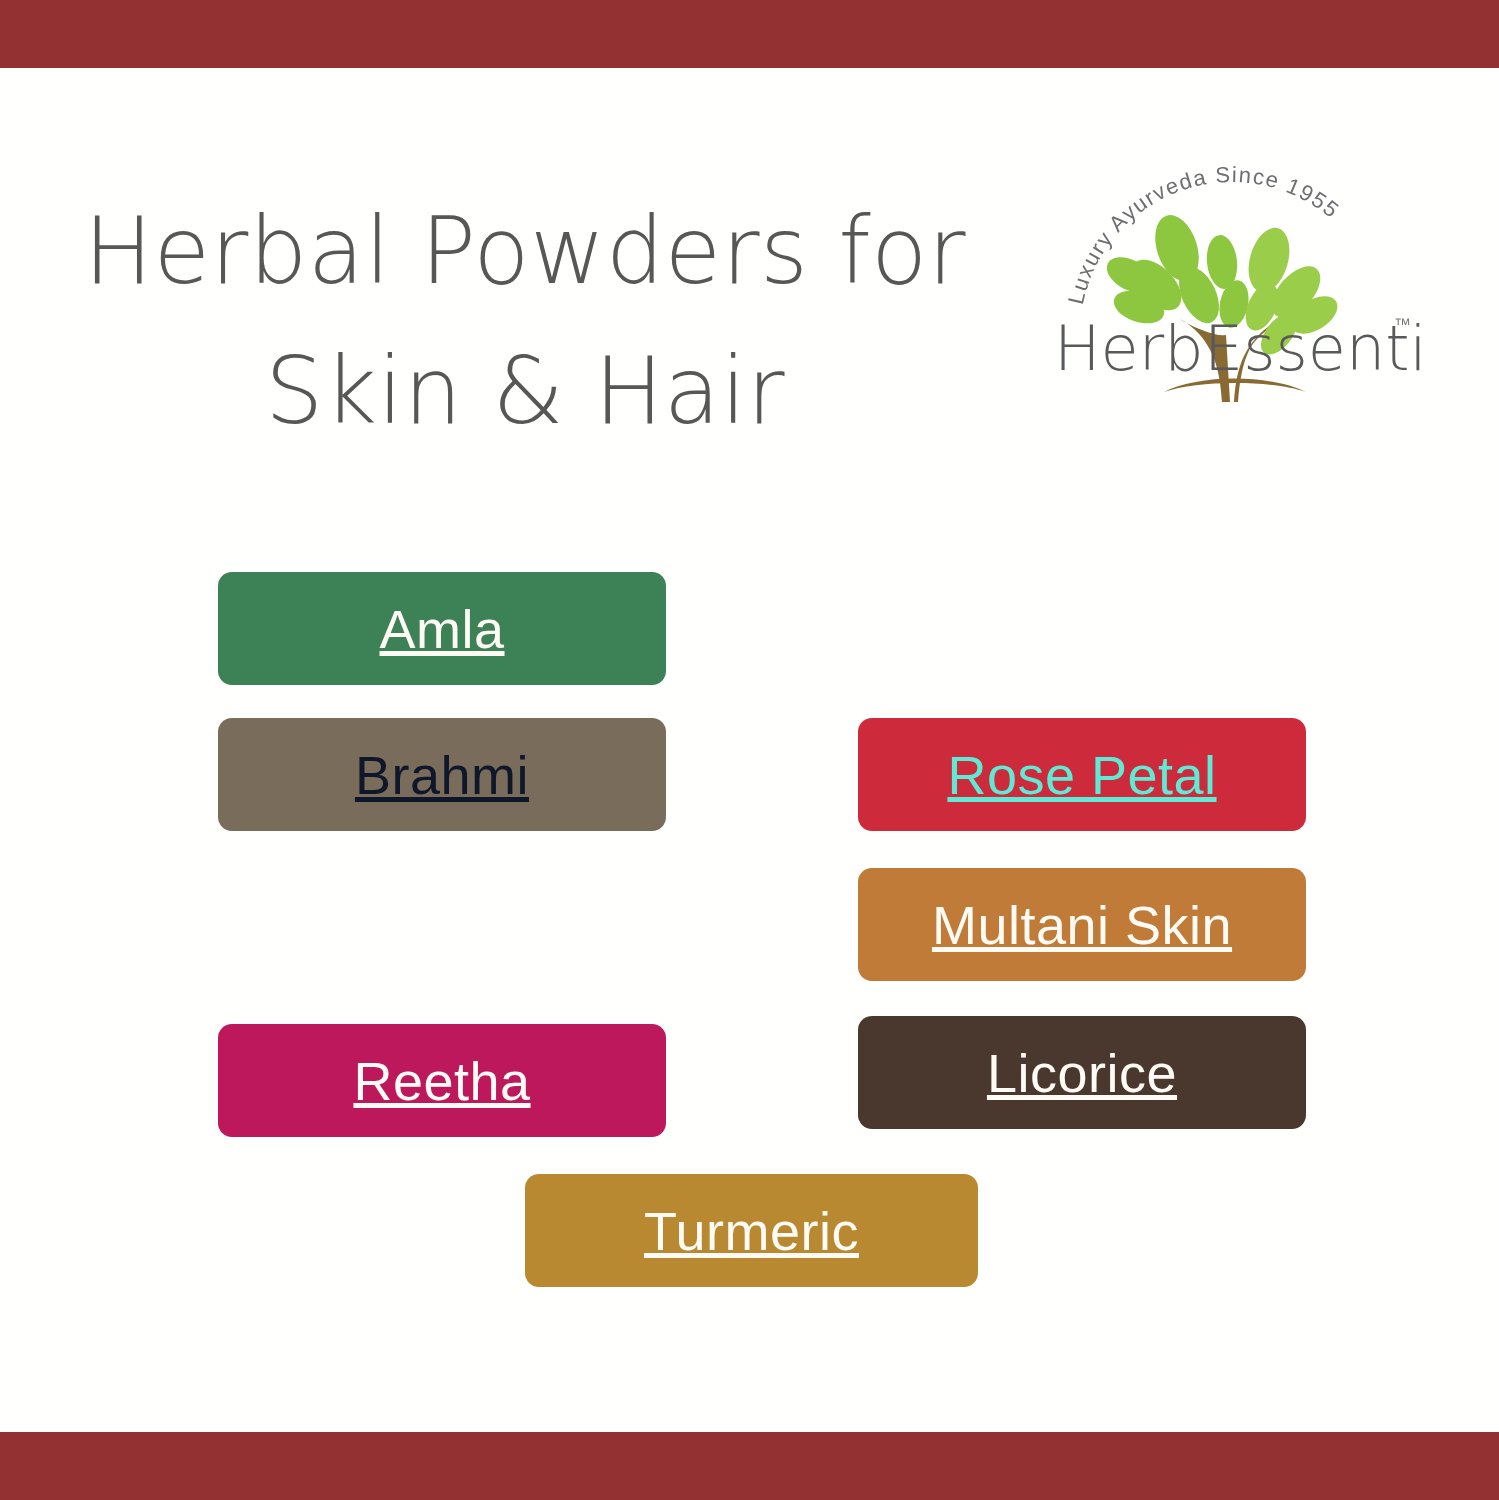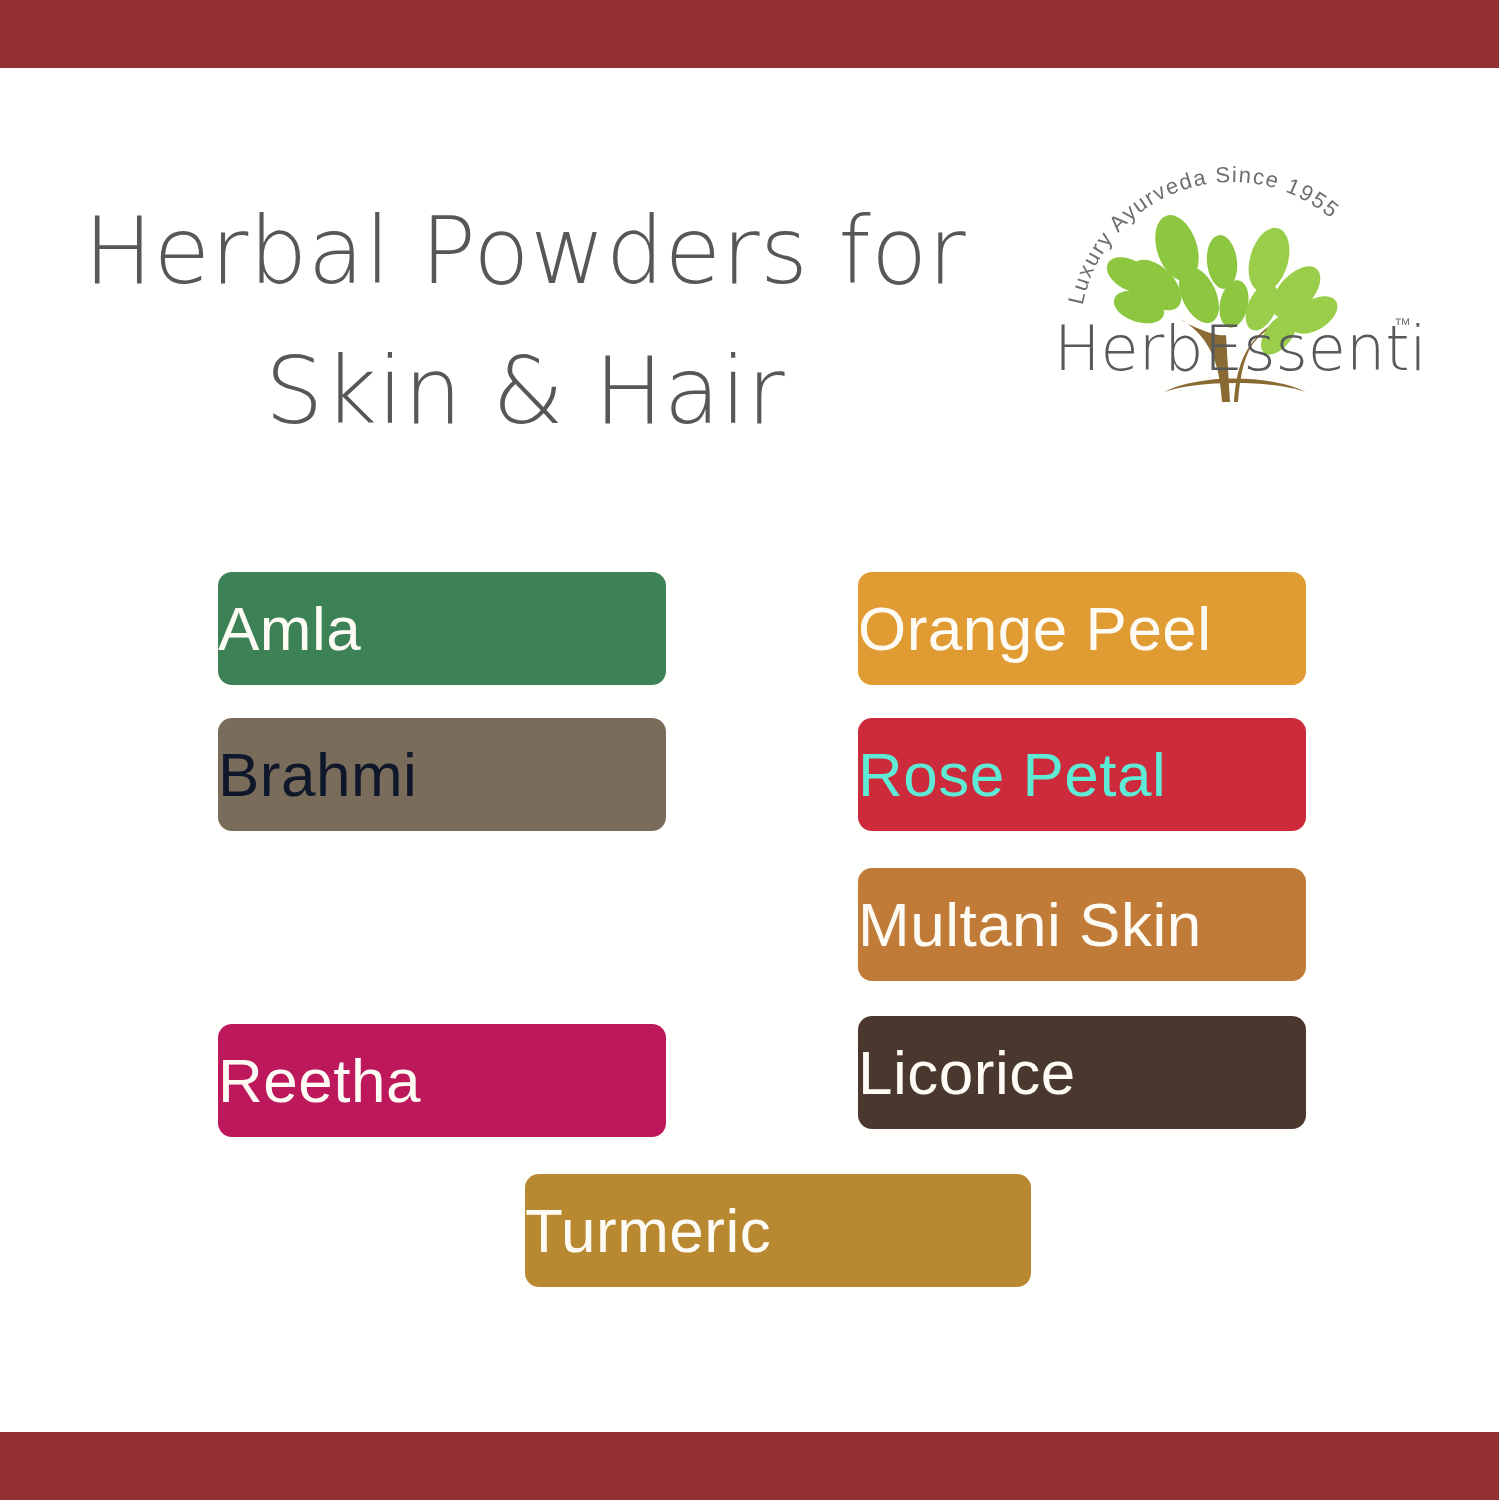--- a/index.html
+++ b/index.html
@@ -54,39 +54,40 @@
   }
   .logo svg { display:block; width: 380px; height: 250px; }
 
   
   .pill {
     position: absolute;
     border-radius: 14px;
     color: #fdfbf4;
     display: flex;
     align-items: center;
-    justify-content: flex-start;
-    font-size: 62px;
+    justify-content: center;
+    font-size: 54px;
     font-weight: 400;
     font-family: "Liberation Sans", sans-serif;
     letter-spacing: 0.5px;
     box-sizing: border-box;
+    text-decoration: underline;
   }
 
   .col-left  { left: 218px; width: 448px; }
   .col-right { left: 858px; width: 448px; }
 
   .row-1 { top: 572px;  height: 113px; }
   .row-2 { top: 718px;  height: 113px; }
   .row-3 { top: 868px;  height: 113px; }
   .row-4 { top: 1016px; height: 113px; }
 
   .pill-wide {
     left: 525px;
-    width: 506px;
+    width: 453px;
     top: 1174px;
     height: 113px;
   }
 </style>
 </head>
 <body>
 
 <div class="canvas" style="background: rgb(255, 255, 254);">
 
   <div class="band band-top" style="background: rgb(147, 49, 50);"></div>
@@ -140,23 +141,20 @@
   <div class="pill col-left row-1" style="background: rgb(61, 129, 87); color: rgb(253, 251, 244);">
     <span>Amla</span>
   </div>
   <div class="pill col-left row-2" style="background: rgb(122, 108, 90); color: #0f172a;">
     <span>Brahmi</span>
   </div>
   <div class="pill col-left row-4" style="background: #be185d; color: rgb(253, 251, 244); margin-top: 8px;">
     <span>Reetha</span>
   </div>
 
-  <div class="pill col-right row-1" style="background: rgb(224, 155, 51); color: rgb(253, 251, 244);">
-    <span>Orange Peel</span>
-  </div>
   <div class="pill col-right row-2" style="background: rgb(205, 42, 59); color: #5eead4;">
     <span>Rose Petal</span>
   </div>
   <div class="pill col-right row-3" style="background: rgb(192, 123, 56); color: rgb(253, 251, 244);">
     <span>Multani Skin</span>
   </div>
   <div class="pill col-right row-4" style="background: rgb(74, 56, 46); color: rgb(253, 251, 244);">
     <span>Licorice</span>
   </div>
 

